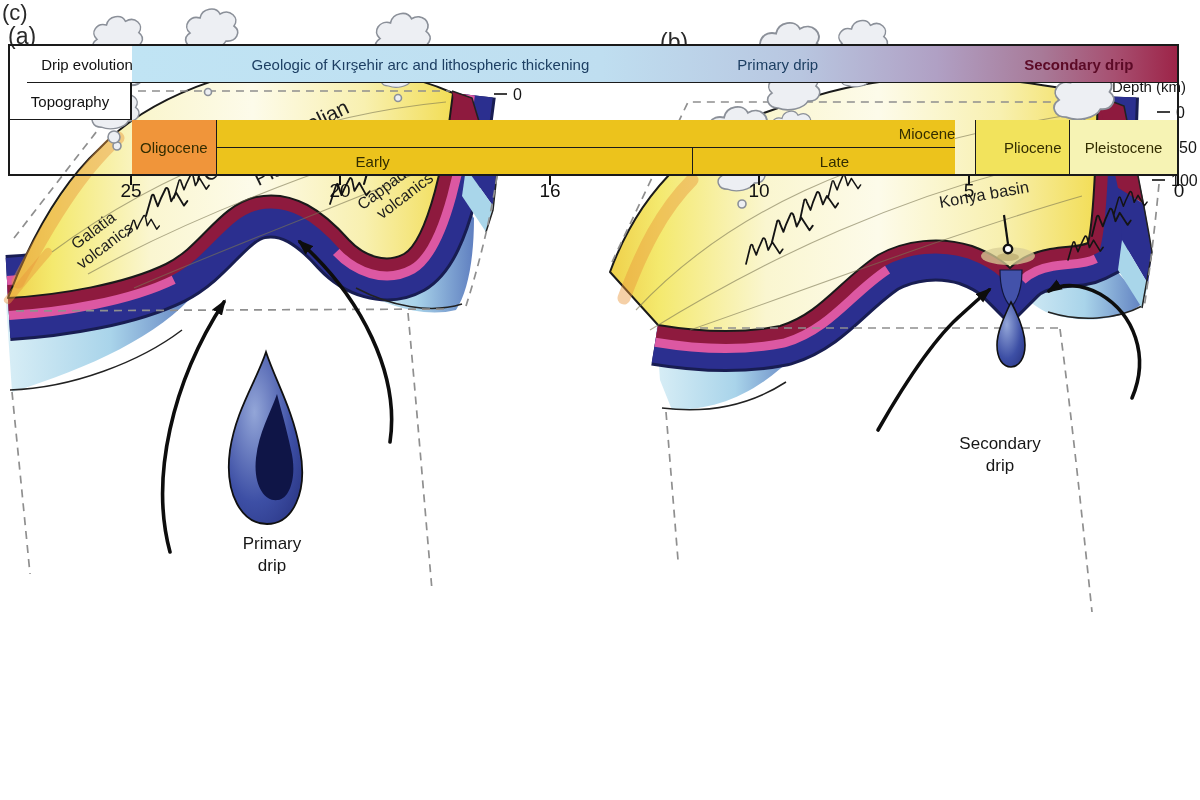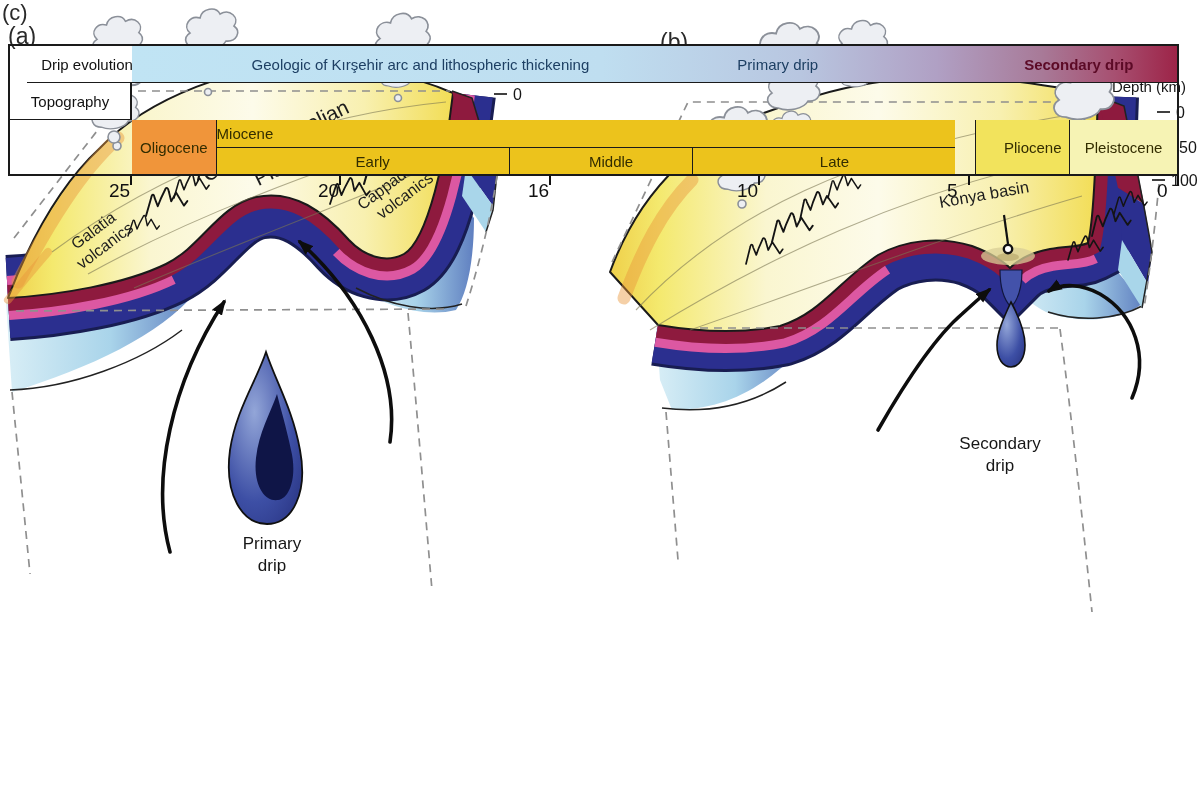--- a/index.html
+++ b/index.html
@@ -53,29 +53,29 @@
   .s-secondary{left:90.6%;font-weight:bold;}
   .s-uplift{left:63.9%;}
   .s-konya{left:93%;white-space:normal;width:112px;line-height:15px;text-align:center;font-size:14.5px;}
   .per{position:absolute;top:0;height:100%;box-sizing:border-box;display:flex;align-items:center;
        justify-content:center;font-size:15px;color:#332d00;}
   .p-olig{left:0;width:8%;background:var(--oligocene_orange);}
   .p-mio{left:8%;width:70.8%;background:var(--miocene_gold);border-left:1px solid #1a1a1a;
          display:block;}
   .p-plio{left:78.8%;width:10.88%;background:var(--pliocene_yellow);border-left:1px solid #1a1a1a;margin-left:20px;}
   .p-pleist{left:89.68%;width:10.32%;background:var(--pleistocene_pale);border-left:1px solid #1a1a1a;}
-  .mio-top{height:50%;display:flex;align-items:center;justify-content:flex-start;}
+  .mio-top{height:50%;display:flex;align-items:center;justify-content:flex-end;}
   .mio-bot{height:50%;border-top:1px solid #1a1a1a;position:relative;box-sizing:border-box;}
   .ep{position:absolute;top:0;height:100%;display:flex;align-items:center;justify-content:center;
       box-sizing:border-box;padding-left:20px;}
   .e1{left:0;width:39.55%;}
   .e2{left:39.55%;width:24.85%;border-left:1px solid #1a1a1a;}
   .e3{left:64.4%;width:35.6%;border-left:1px solid #1a1a1a;}
   .tick{position:absolute;width:2px;height:9px;background:#111;top:176px;}
-  .tnum{position:absolute;top:180px;width:44px;font-size:19px;color:#111;}
+  .tnum{position:absolute;top:180px;width:44px;text-align:center;font-size:19px;color:#111;}
 </style>
 </head>
 <body>
 
 <div id="stage">
 
 <svg width="1200" height="645" viewBox="0 0 1200 645">
   <defs>
     <linearGradient id="gsurf" x1="0" y1="0" x2="1" y2="0">
       <stop offset="0" stop-color="#efd04a"></stop>
@@ -316,23 +316,20 @@
           <span>Oligocene</span>
         </div>
         <div class="per p-mio">
           <div class="mio-top">
             <span>Miocene</span>
           </div>
           <div class="mio-bot">
             <div class="ep e1">
               <span>Early</span>
             </div>
-            <div class="ep e2">
-              <span>Middle</span>
-            </div>
             <div class="ep e3">
               <span>Late</span>
             </div>
           </div>
         </div>
         <div class="per p-plio">
           <span>Pliocene</span>
         </div>
         <div class="per p-pleist">
           <span>Pleistocene</span>

